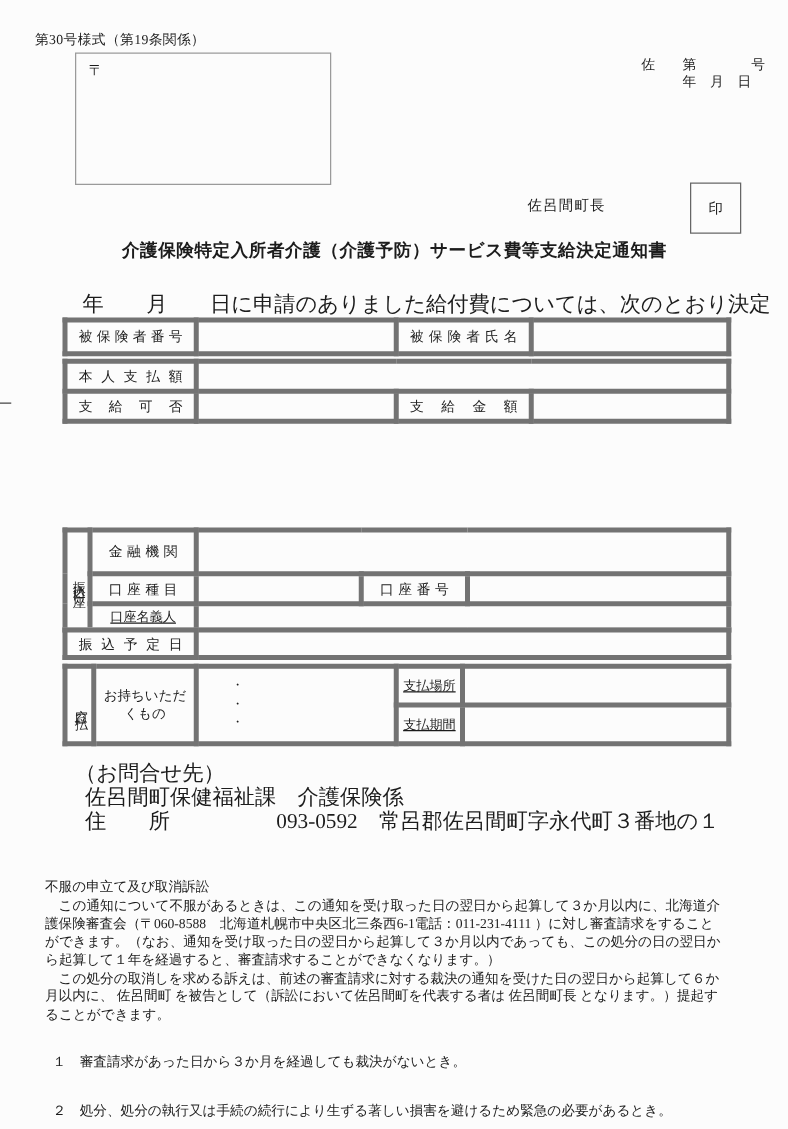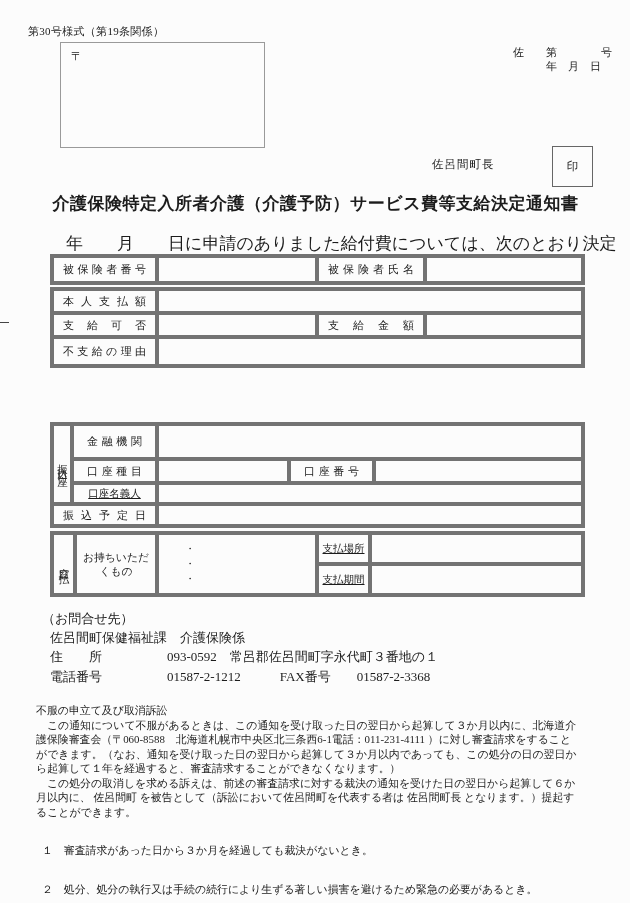--- a/index.html
+++ b/index.html
@@ -13,41 +13,41 @@
     overflow:hidden;
   }
   .abs { position:absolute; }
 
   
   .form-no { left:28px; top:24px; font-size:11px; letter-spacing:0.3px; }
   .addr-box { left:60px; top:42px; width:205px; height:106px; border:1px solid #9a9a9a; background:#fcfcfc; }
   .postal { position:absolute; left:10px; top:6px; font-size:11.5px; }
   .ref-block { right:18px; top:45px; text-align:right; font-size:11px; line-height:14px; }
   .ref-line2 { padding-right:11px; }
-  .mayor { left:432px; top:157px; font-size:11.5px; letter-spacing:1px; }
+  .mayor { left:422px; top:157px; font-size:11.5px; letter-spacing:1px; }
   .seal-box { left:552px; top:146px; width:41px; height:41px; border:1.5px solid #666;
               display:flex; align-items:center; justify-content:center; font-size:11.5px; }
   .doc-title { left:50px; top:192px; width:531px; text-align:center;
-               font-size:17px; font-weight:bold; letter-spacing:0.5px; }
+               font-size:14px; font-weight:bold; letter-spacing:0.5px; }
   .intro { left:66px; top:232px; font-size:17px; }
 
   
   table { position:absolute; border-collapse:collapse; table-layout:fixed; background:#fcfcfc; }
   td { border:4px solid #737373; font-size:11px; vertical-align:middle; overflow:hidden; }
   .lab { text-align:justify; text-align-last:justify; text-justify:inter-character; padding:0 9px; }
   .lab2 { text-align:justify; text-align-last:justify; text-justify:inter-character; padding:0 13px; }
   .cen { text-align:center; }
   .small { font-size:10.5px;text-decoration:underline; }
   .vert { writing-mode:vertical-rl; text-orientation:upright; text-align:center;
           font-size:10.5px; letter-spacing:4px; padding:2px 0; }
   .bullets { padding-left:26px; padding-top:6px; line-height:15px; font-size:10px; vertical-align:top; }
   .bring { text-align:center; font-size:10.8px; line-height:14px; padding:0 5px; }
 
   
-  .contact { left:42px; top:609px; font-size:13px; line-height:19.2px; }
+  .contact { left:60px; top:609px; font-size:17px; line-height:19.2px; }
   .contact .ind { padding-left:8px; }
   .legal { left:36px; top:703px; width:546px; font-size:10.9px; line-height:14.5px; }
   .legal .item { padding-left:6px;margin-top:24px; }
 
   .punch-mark { left:0; top:322px; width:9px; height:1px; background:#444; }
 </style>
 </head>
 <body>
 
 <div class="abs form-no">第30号様式（第19条関係）</div>
@@ -98,24 +98,20 @@
   <tbody>
   <tr style="height:24px">
     <td class="lab">本人支払額</td>
     <td colspan="3"></td>
   </tr>
   <tr style="height:24px">
     <td class="lab">支給可否</td>
     <td></td>
     <td class="lab">支給金額</td>
     <td></td>
-  </tr>
-  <tr style="height:29px">
-    <td class="lab">不支給の理由</td>
-    <td colspan="3"></td>
   </tr>
 </tbody>
   </table>
 
 <table style="left:50px; top:422px; width:531px;">
   <colgroup>
       <col style="width:20px">
       <col style="width:85px">
       <col style="width:132px">
       <col style="width:85px">
@@ -177,21 +173,20 @@
     <td class="cen small">支払期間</td>
     <td></td>
   </tr>
 </tbody>
   </table>
 
 <div class="abs contact">
   <div>（お問合せ先）</div>
   <div class="ind">佐呂間町保健福祉課　介護保険係</div>
   <div class="ind">住　　所　　　　　093-0592　常呂郡佐呂間町字永代町３番地の１</div>
-  <div class="ind">電話番号　　　　　01587-2-1212　　　FAX番号　　01587-2-3368</div>
 </div>
 
 <div class="abs legal">
   <div>不服の申立て及び取消訴訟</div>
   <div>　この通知について不服があるときは、この通知を受け取った日の翌日から起算して３か月以内に、北海道介護保険審査会（〒060-8588　北海道札幌市中央区北三条西6-1電話：011-231-4111 ）に対し審査請求をすることができます。（なお、通知を受け取った日の翌日から起算して３か月以内であっても、この処分の日の翌日から起算して１年を経過すると、審査請求することができなくなります。）</div>
   <div>　この処分の取消しを求める訴えは、前述の審査請求に対する裁決の通知を受けた日の翌日から起算して６か月以内に、 佐呂間町 を被告として（訴訟において佐呂間町を代表する者は 佐呂間町長 となります。）提起することができます。</div>
   <div class="item">１　審査請求があった日から３か月を経過しても裁決がないとき。</div>
   <div class="item">２　処分、処分の執行又は手続の続行により生ずる著しい損害を避けるため緊急の必要があるとき。</div>
   <div class="item">３　その他裁決を経ないことにつき正当な理由があるとき。</div>
 </div>

